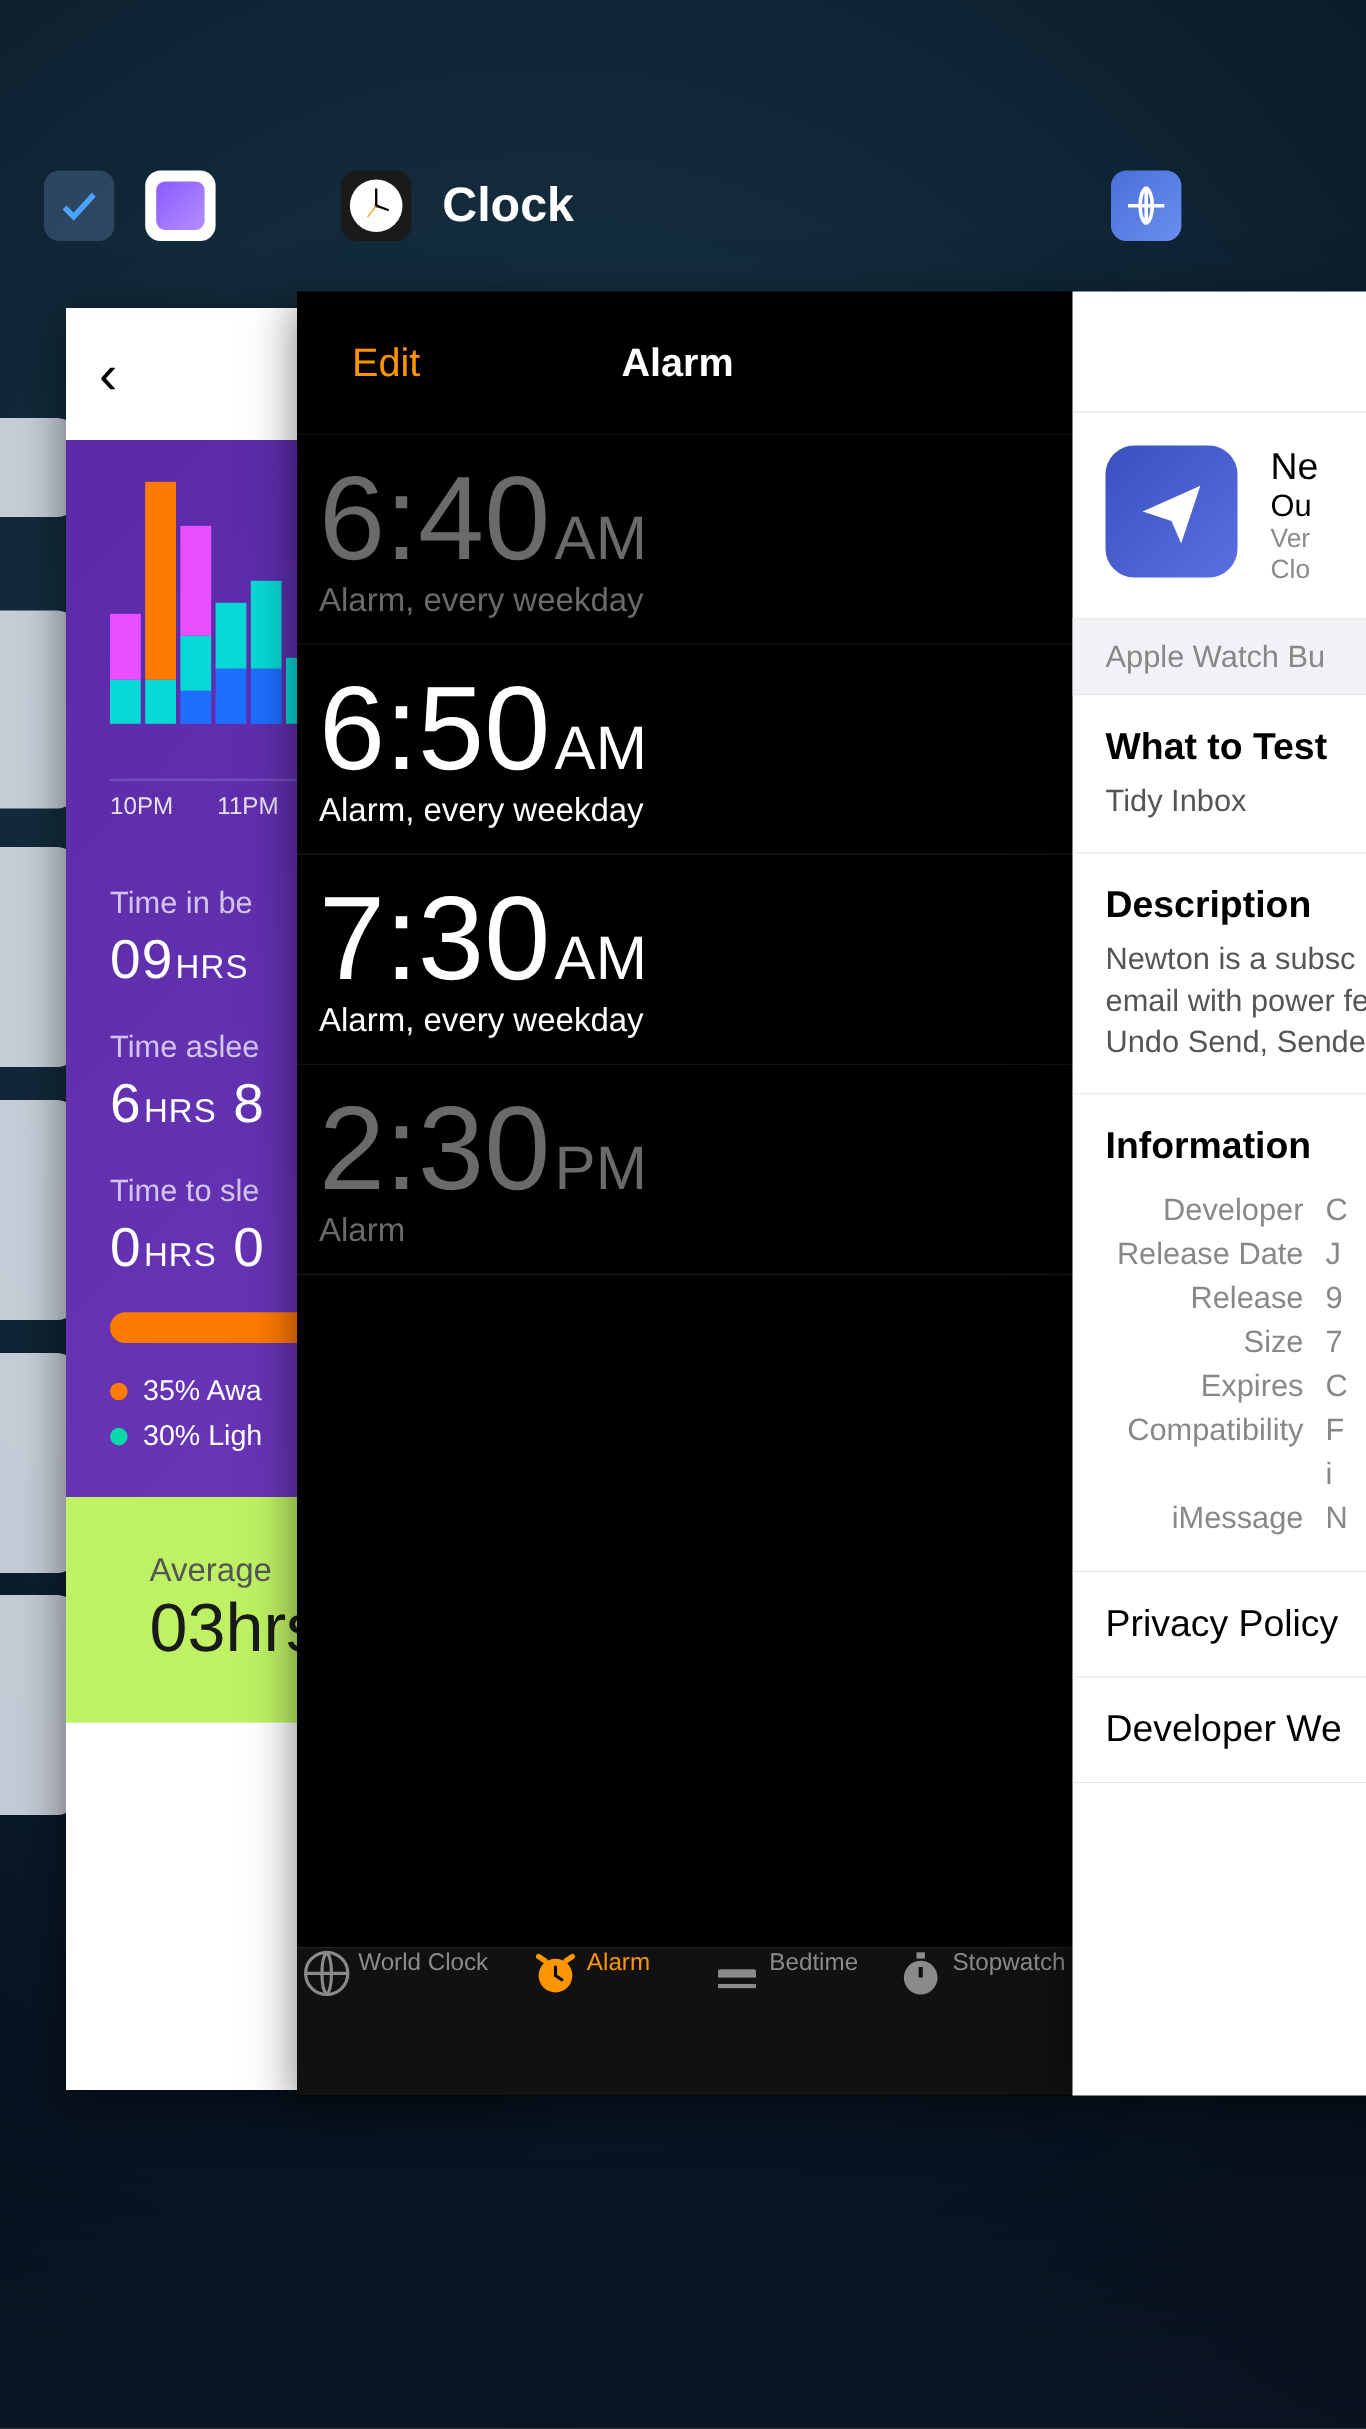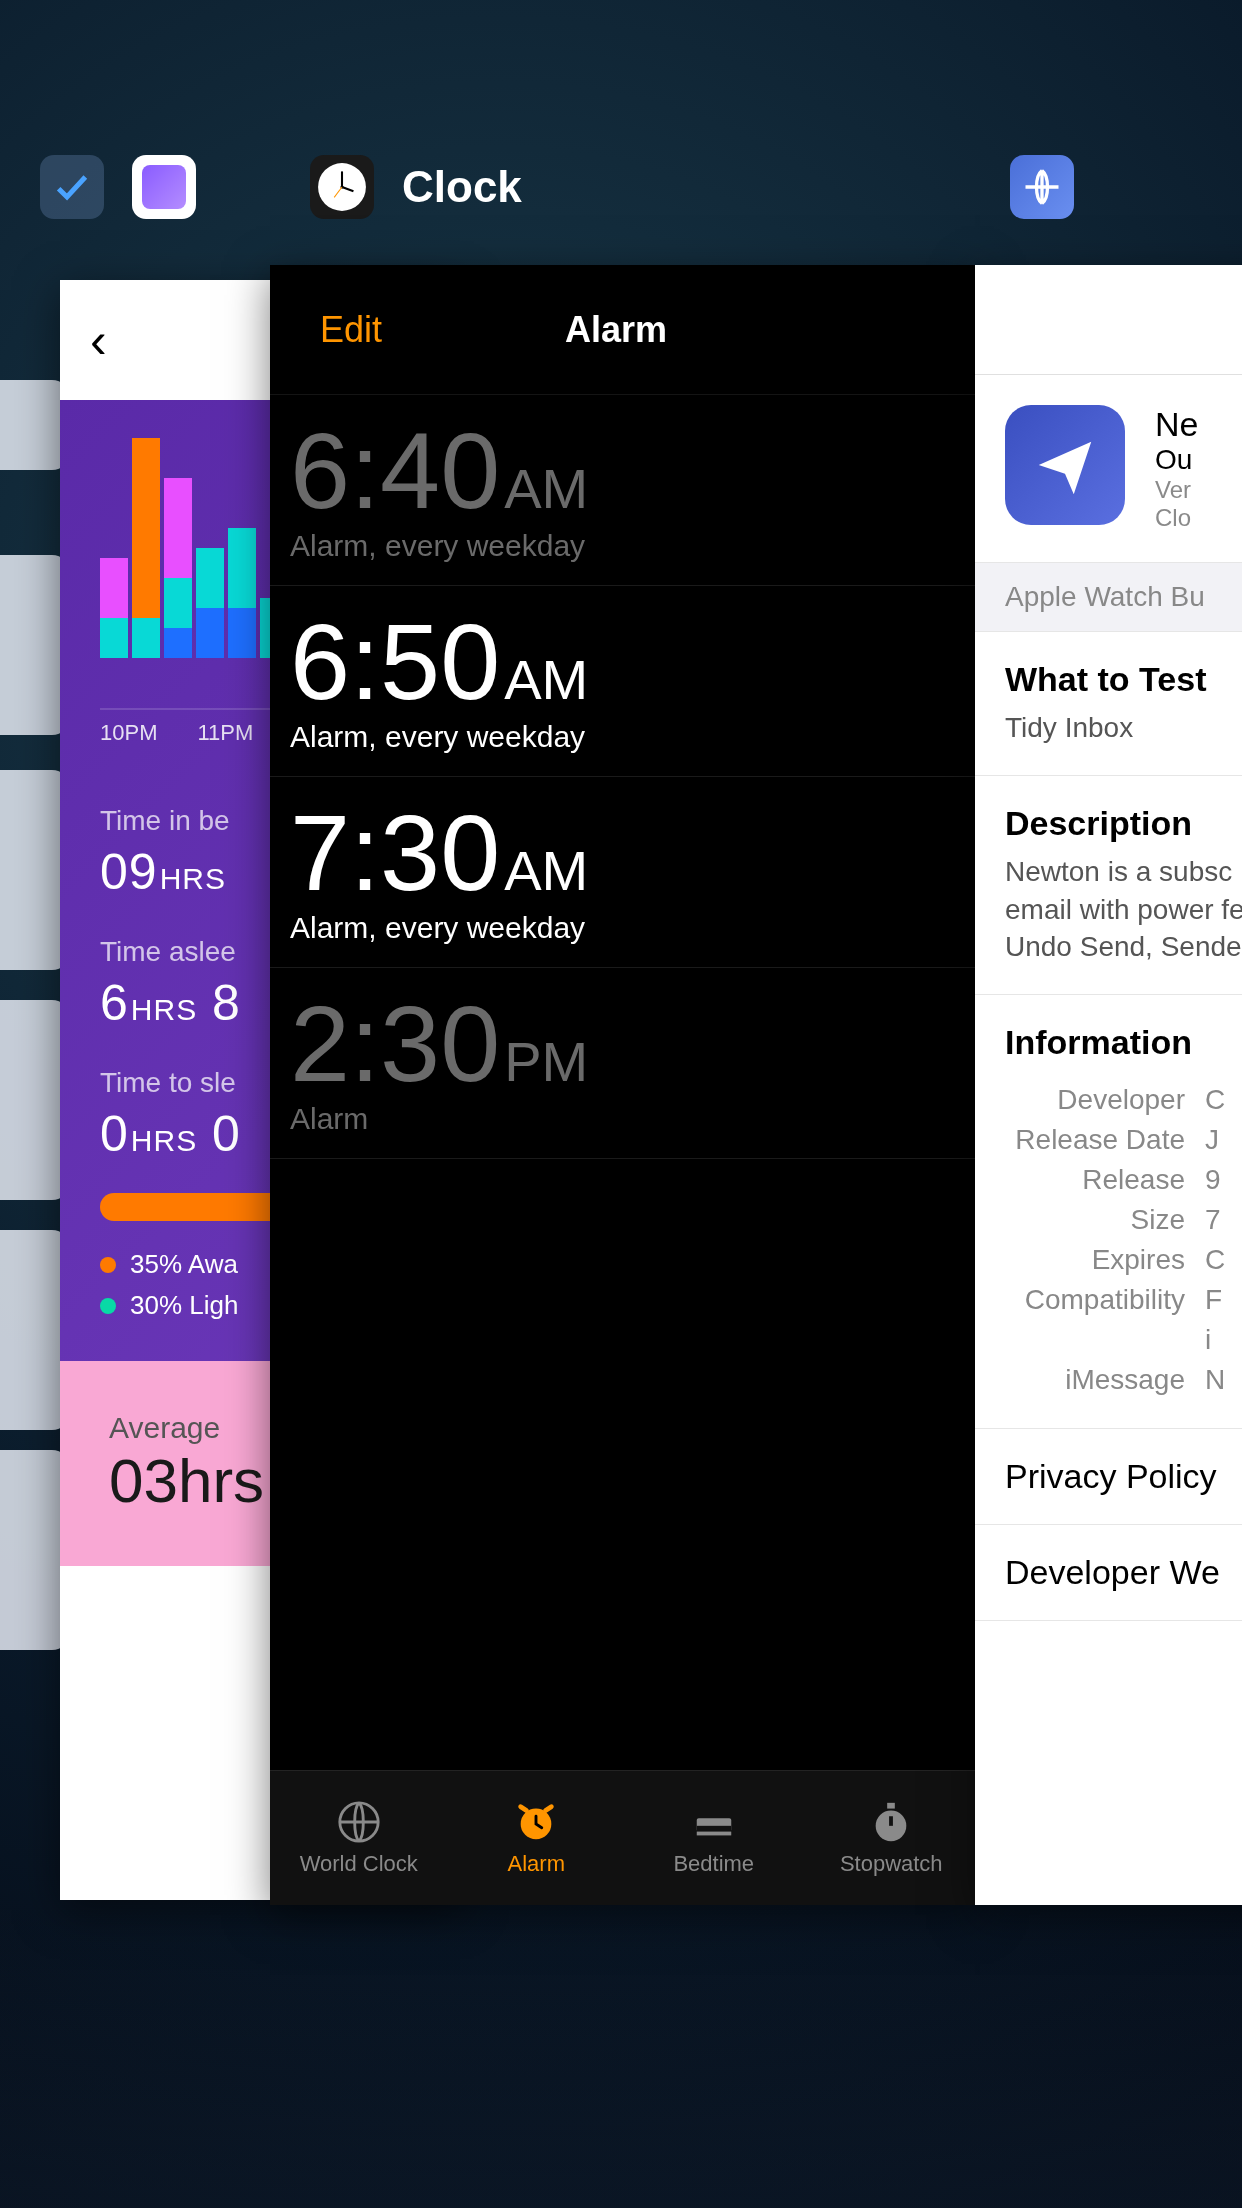--- a/index.html
+++ b/index.html
@@ -112,21 +112,21 @@
 .stat-label { font-size:28px; color:rgba(255,255,255,0.72); margin-bottom:6px; }
 .stat-val { font-size:50px; font-weight:400; letter-spacing:1px; }
 .stat-val .unit { font-size:30px; font-weight:500; letter-spacing:1px; margin-left:2px; }
 .orange-bar { height:28px; background:#ff7a00; border-radius:20px 0 0 20px; margin-top:30px; }
 .legend { margin-top:28px; font-size:26px; }
 .legend div { display:flex; align-items:center; gap:14px; margin-bottom:10px; }
 .legend .d { width:16px; height:16px; border-radius:50%; }
 .legend .d.orange{background:#ff7a00;}
 .legend .d.teal{background:#08d9a6;}
 .card-sleep .footer-white {
-  background:#f9a8d4; color:#1a1a1a; padding:50px 49px;
+  background:#bef264; color:#1a1a1a; padding:50px 76px;
 }
 .footer-white .flab { font-size:30px; color:#555; }
 .footer-white .fval { font-size:62px; font-weight:400; }
 
 
 .widget-stub { position:absolute; left:0; width:70px; background:rgba(230,235,245,0.85); border-radius:0 18px 18px 0; }
 
 
 .card-clock {
   top: 265px;
@@ -153,21 +153,21 @@
 .alarm-row.enabled { color:#fff; }
 .alarm-time { font-size:108px; font-weight:200; line-height:1.0; }
 .alarm-time .ampm { font-size:56px; font-weight:300; margin-left:4px; }
 .alarm-desc { font-size:30px; margin-top:4px; }
 .clock-tabbar {
   position:absolute; bottom:0; left:0; width:100%; height:135px;
   background:#111; border-top:1px solid rgba(255,255,255,0.08);
   display:flex;
 }
 .clock-tabbar .tab {
-  flex:1; display:flex; flex-direction:column; align-items:center; justify-content:center;
+  flex:1; display:flex; align-items:flex-start; justify-content:center;
   gap:6px; font-size:22px;
 }
 .clock-tabbar .tab.inactive { color:#8a8a8a; }
 .clock-tabbar .tab.active { color:#ff9500; }
 .clock-tabbar svg { width:46px; height:46px; }
 
 
 .card-tf {
   top: 265px;
   left: 975px;

